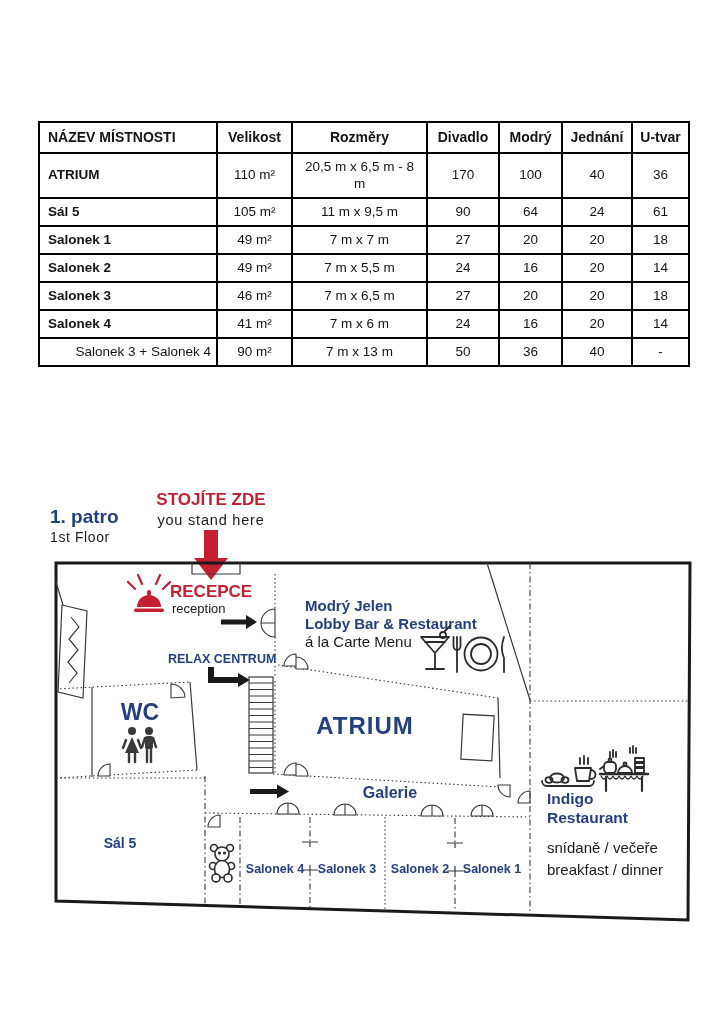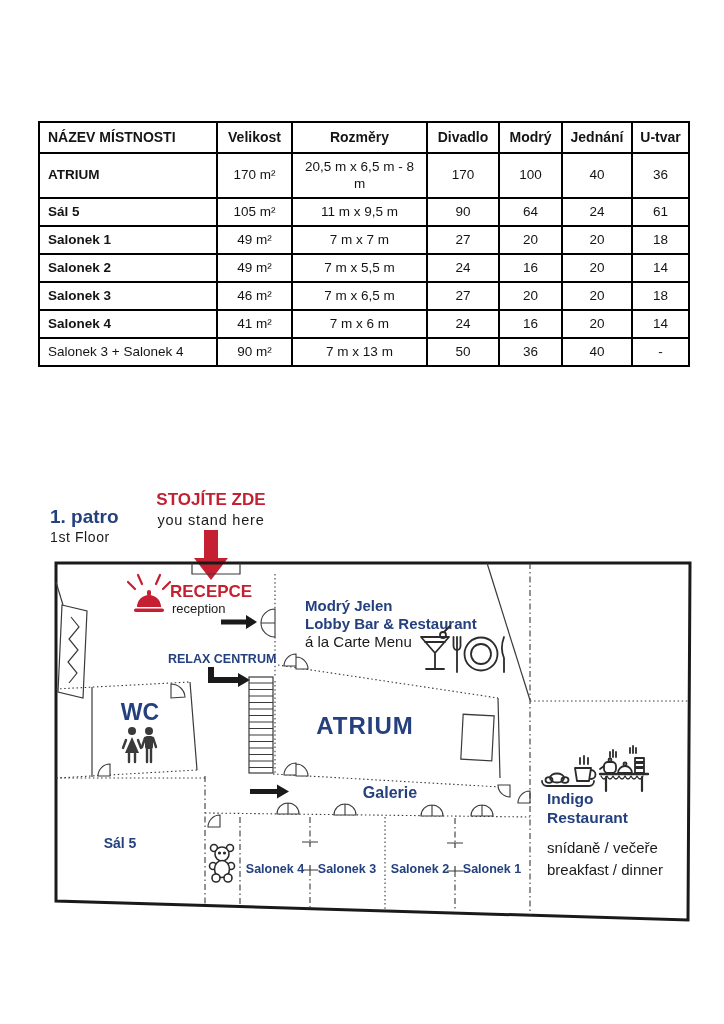--- a/index.html
+++ b/index.html
@@ -7,21 +7,21 @@
         font-family:"Liberation Sans",sans-serif;}
   .title{position:absolute;left:38px;top:89px;font-size:18px;font-weight:bold;
          color:#24407e;letter-spacing:.3px;}
   .tbl{position:absolute;left:38px;top:121px;width:650px;border-collapse:collapse;
        table-layout:fixed;color:#141414;}
   .tbl th,.tbl td{border:2px solid #000;padding:2px 5px;font-size:13.5px;
        text-align:center;vertical-align:middle;line-height:1.25;}
   .tbl th{font-size:14px;font-weight:bold;}
   .tbl th.c0,.tbl td.c0{text-align:left;padding-left:8px;margin-left:44px;}
   .tbl td.c0{font-weight:bold;}
-  .tbl tr.last td.c0{font-weight:normal;}
+  .tbl tr.last td.c0{font-weight:normal;text-align:right;}
   .tbl thead tr{height:31px;}
   .tbl tr.r-tall{height:45px;}
   .tbl tr.r{height:28px;}
   col.w0{width:178px}col.w1{width:75px}col.w2{width:135px}col.w3{width:72px}
   col.w4{width:63px}col.w5{width:70px}col.w6{width:57px}
   svg{position:absolute;left:40px;top:486px;}
   svg text{font-family:"Liberation Sans",sans-serif;}
   .t-navy{fill:#24407e;font-weight:bold;}
   .t-red{fill:#c42032;font-weight:bold;}
   .t-blk{fill:#1a1a1a;}
@@ -61,21 +61,21 @@
         <th>Rozměry</th>
         <th>Divadlo</th>
         <th>Modrý</th>
         <th>Jednání</th>
         <th>U-tvar</th>
       </tr>
     </thead>
     <tbody>
       <tr class="r-tall">
         <td class="c0">ATRIUM</td>
-        <td>170 m²</td>
+        <td>110 m²</td>
         <td>20,5 m x 6,5 m - 8 m</td>
         <td>170</td>
         <td>100</td>
         <td>40</td>
         <td>36</td>
       </tr>
       <tr class="r">
         <td class="c0">Sál 5</td>
         <td>105 m²</td>
         <td>11 m x 9,5 m</td>

